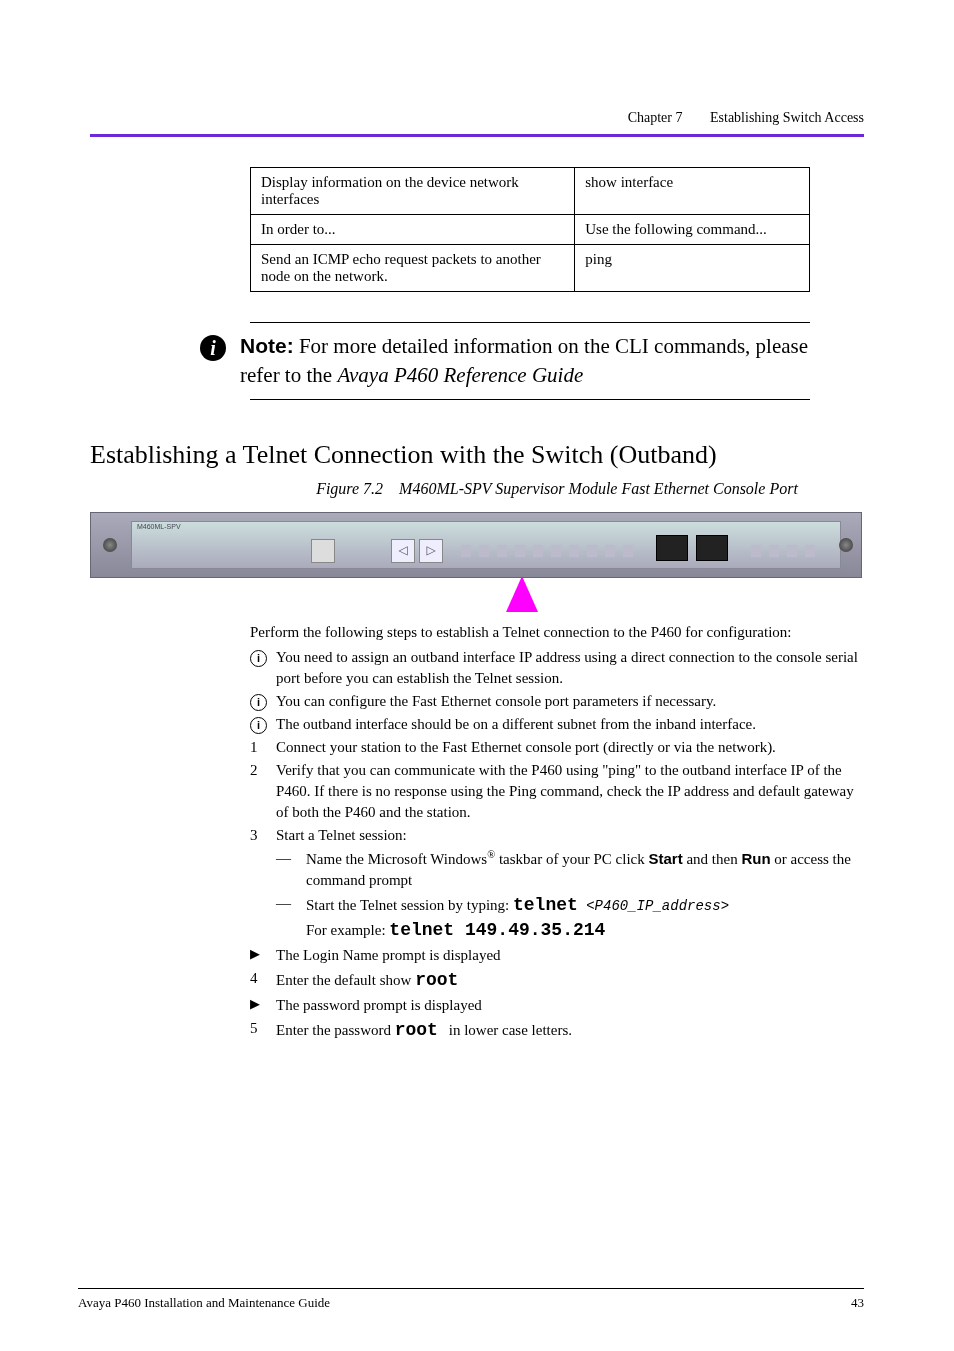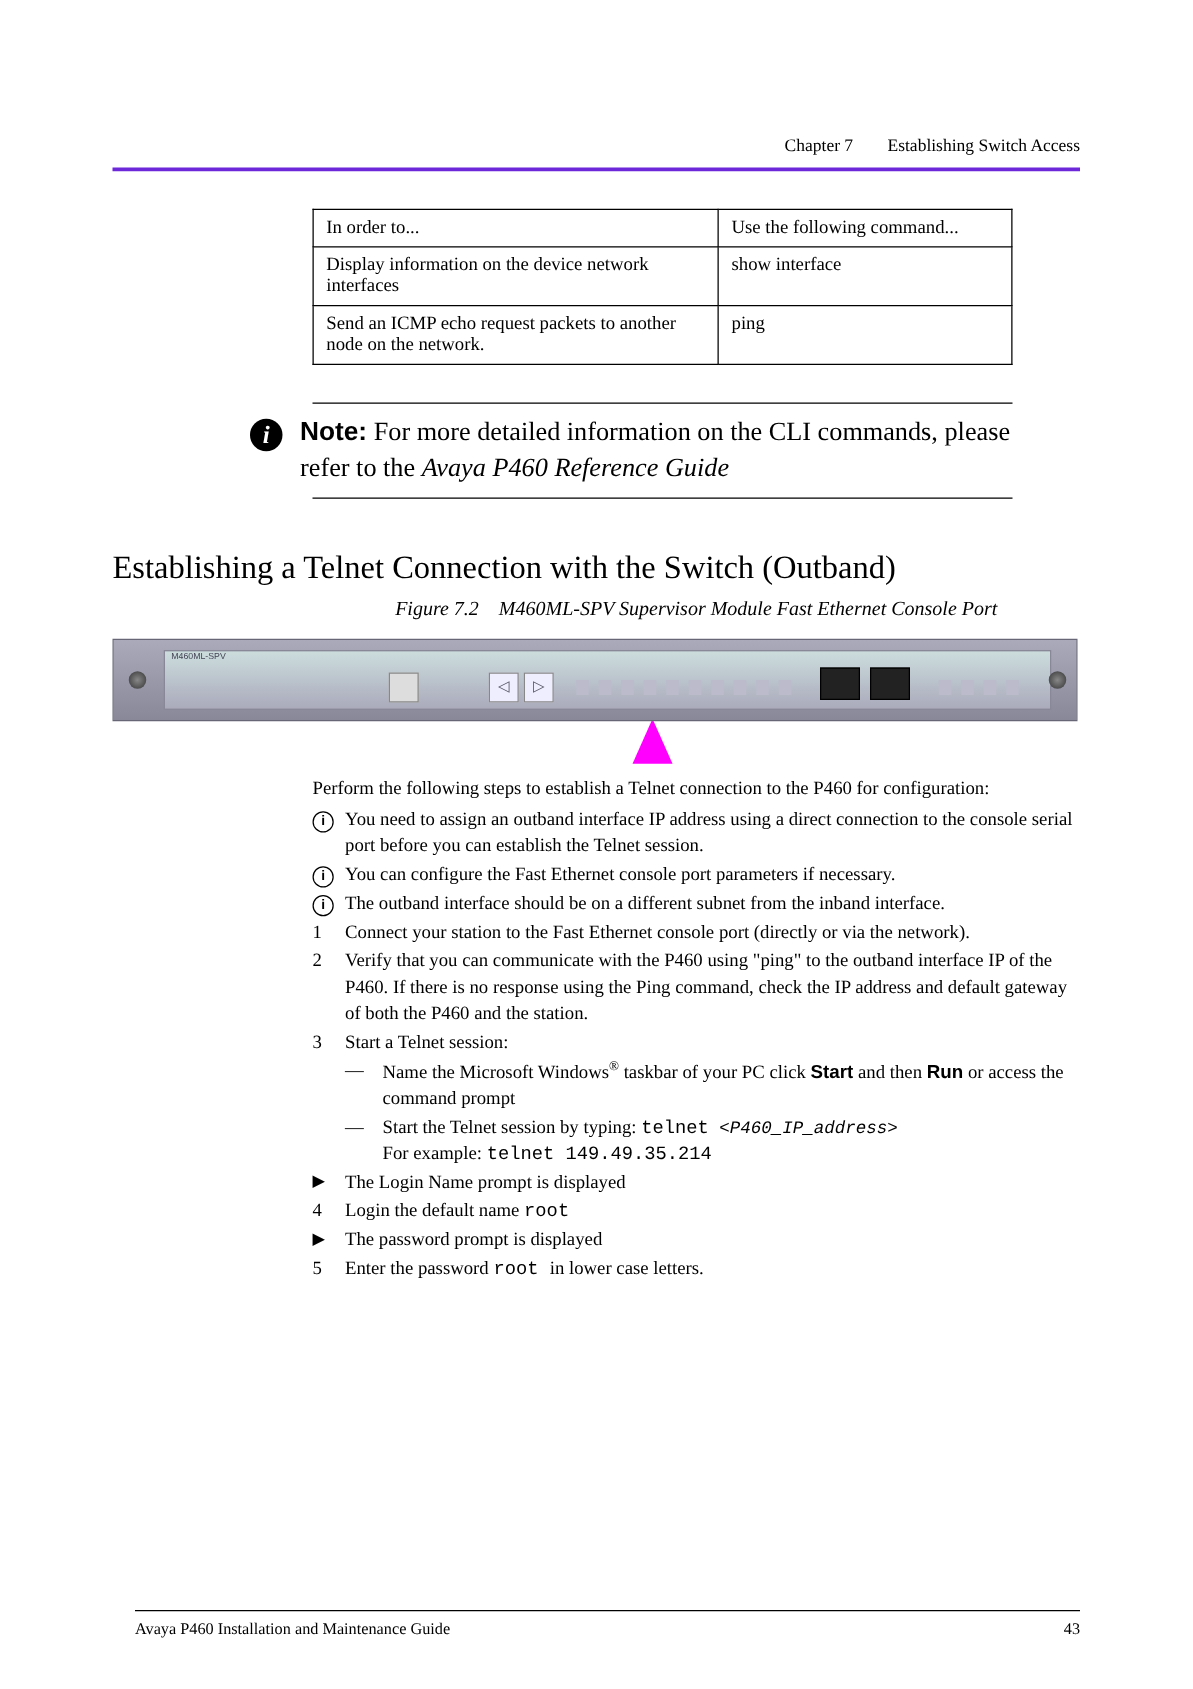--- a/index.html
+++ b/index.html
@@ -234,40 +234,40 @@
     text-align: center;
     line-height: 15px;
     font-size: 11px;
     font-weight: bold;
   }
   .tri-bullet {
     font-size: 13px;
   }
   .mono-bold {
     font-family: "Courier New", monospace;
-    font-weight: normal;
-    font-size: 15px;
+    font-weight: bold;
+    font-size: 18px;
   }
   .mono-italic {
     font-family: "Courier New", monospace;
     font-style: italic;
     font-size: 14px;
   }
   .sans-bold {
     font-family: Arial, Helvetica, sans-serif;
     font-weight: bold;
     margin-top: 29px;
   }
   sup {
     font-size: 0.7em;
   }
   .footer {
     position: absolute;
     bottom: 40px;
-    left: 108px;
+    left: 78px;
     right: 90px;
     border-top: 1px solid #000;
     padding-top: 6px;
     font-size: 13px;
     display: flex;
     justify-content: space-between;
   }
 </style>
 </head>
 <body>
@@ -277,26 +277,26 @@
   <div class="header-line">
     <span class="chapter-num">Chapter 7</span>
     <span>Establishing Switch Access</span>
   </div>
 
   <div class="content-indent">
 
     <table class="cmd-table">
       <tbody>
           <tr>
+        <td>Display information on the device network interfaces</td>
+        <td>show interface</td>
+      </tr>
+      <tr>
         <td style="width:58%">In order to...</td>
         <td>Use the following command...</td>
-      </tr>
-      <tr>
-        <td>Display information on the device network interfaces</td>
-        <td>show interface</td>
       </tr>
       <tr>
         <td>Send an ICMP echo request packets to another node on the network.</td>
         <td>ping</td>
       </tr>
     </tbody>
       </table>
 
     <div class="note-block">
       <div class="info-icon">
@@ -402,21 +402,21 @@
       </div>
 
       <div class="list-row">
         <div class="list-marker tri-bullet">▶</div>
         <div class="list-content">The Login Name prompt is displayed</div>
       </div>
 
       <div class="list-row">
         <div class="list-marker">4</div>
         <div class="list-content">
-          <span>Login the default name </span><span class="mono-bold"> root</span>
+          <span>Enter the default show </span><span class="mono-bold"> root</span>
         </div>
       </div>
 
       <div class="list-row">
         <div class="list-marker tri-bullet">▶</div>
         <div class="list-content">The password prompt is displayed</div>
       </div>
 
       <div class="list-row">
         <div class="list-marker">5</div>

